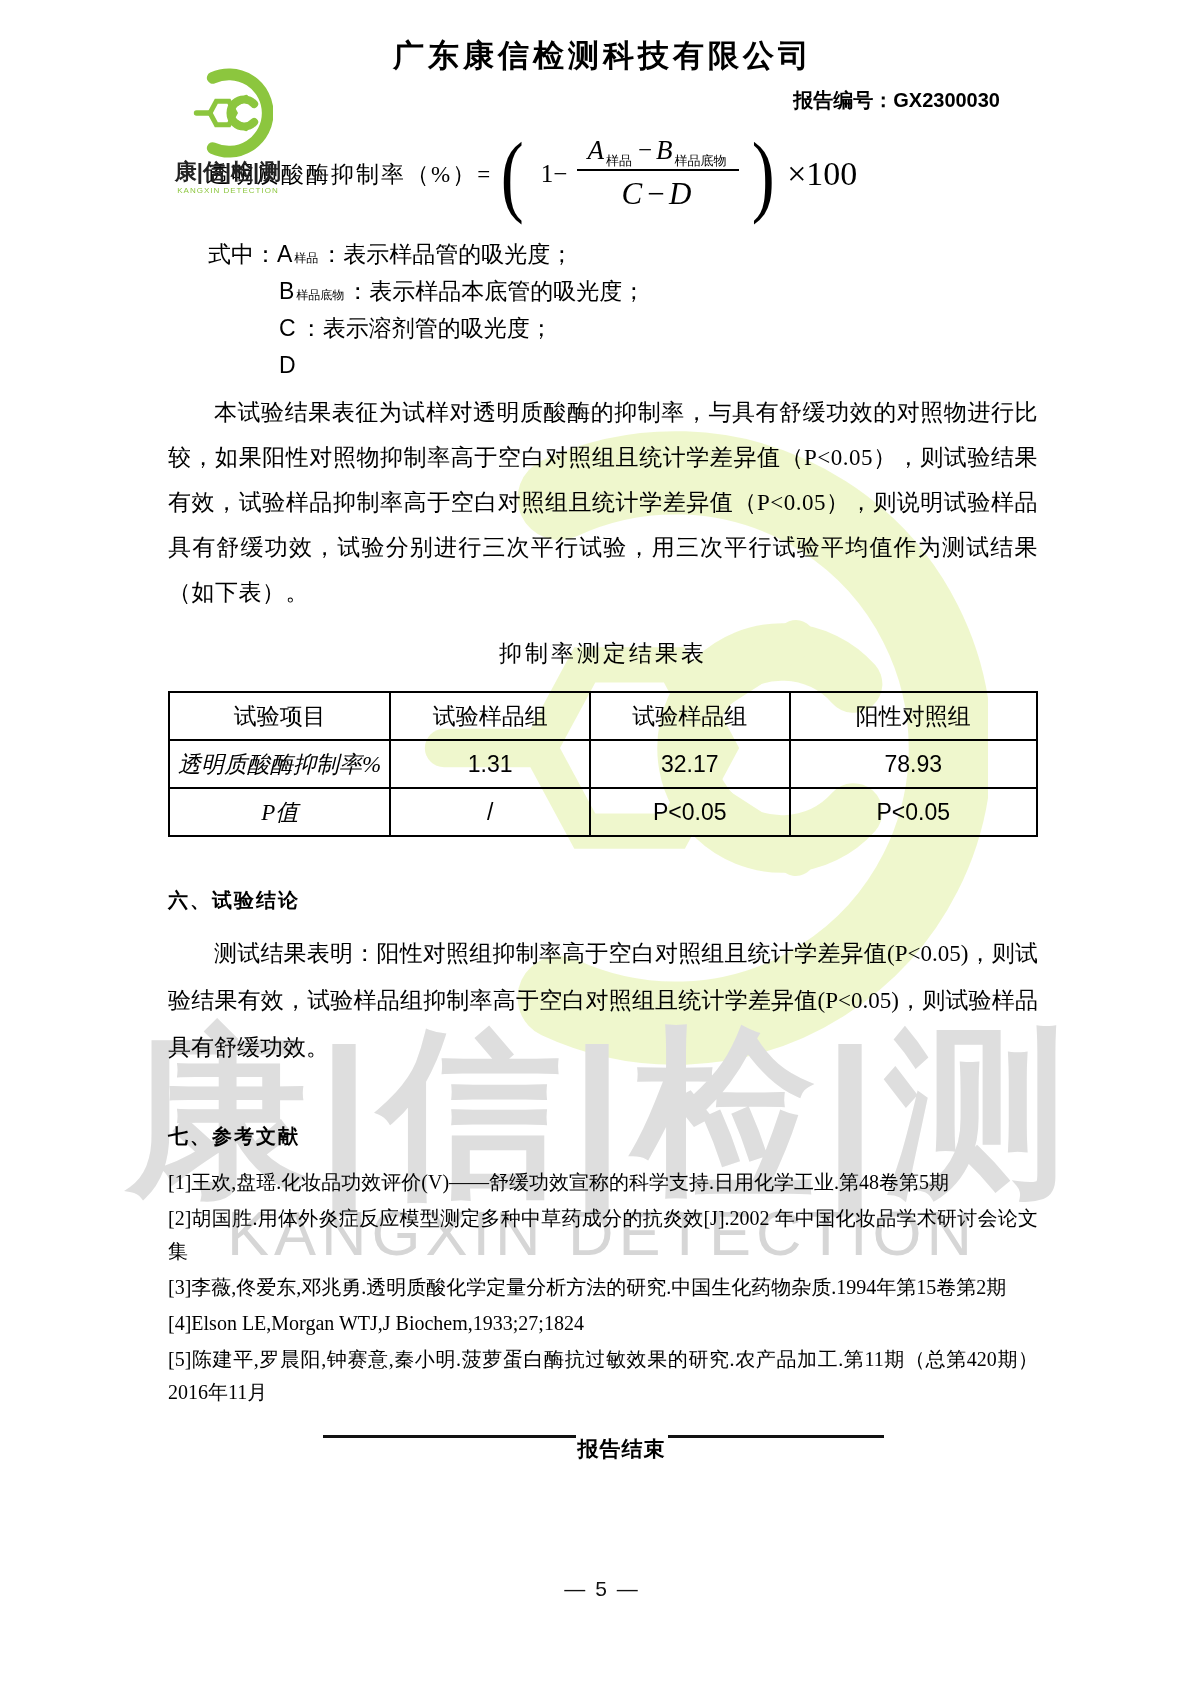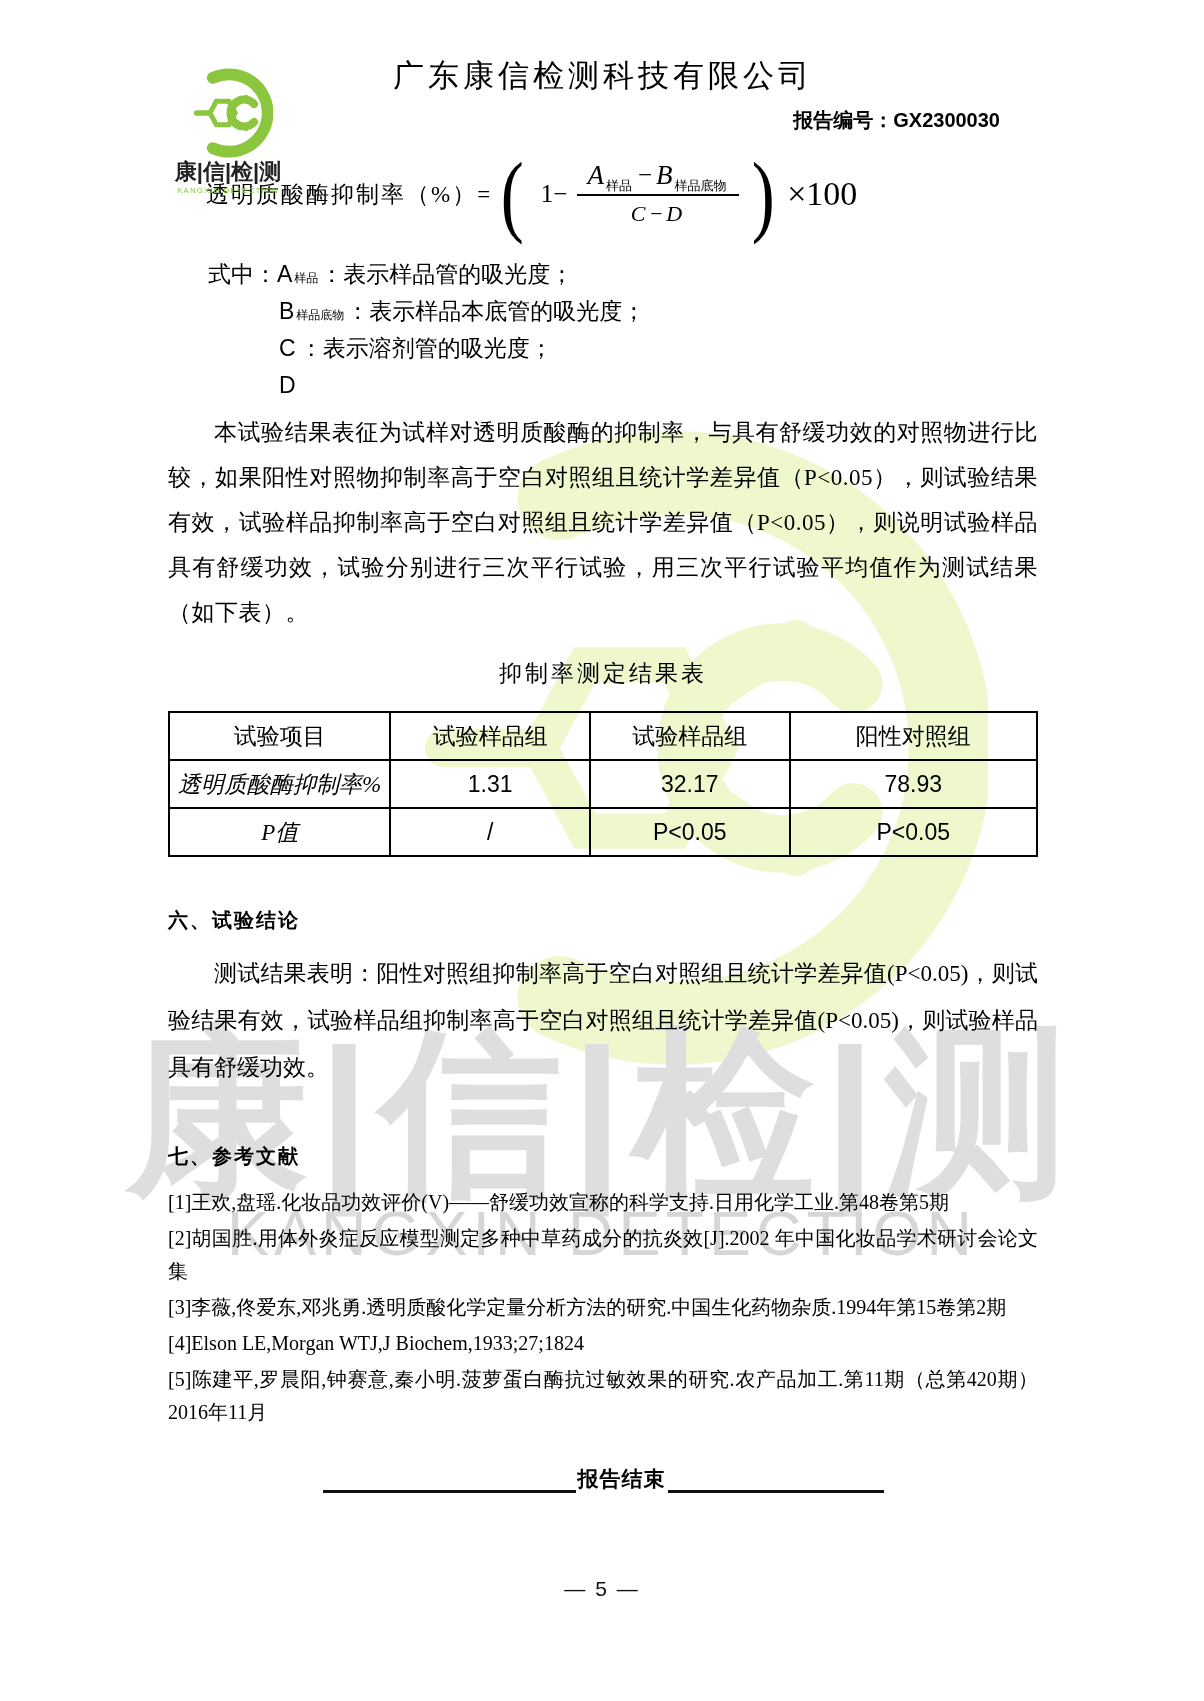--- a/index.html
+++ b/index.html
@@ -24,34 +24,34 @@
   }
   
   .content { position:relative; z-index:1; padding:0 166px 0 168px; }
   .logo-block { position:absolute; left:160px; top:68px; width:136px; text-align:center; z-index:2; }
   .logo-block svg { display:block; margin:0 auto; }
   .logo-chars { font-family:"Liberation Sans",sans-serif; font-size:22px; font-weight:bold; color:#222; line-height:1.1; margin-top:2px; white-space:nowrap; }
   .logo-latin { font-family:"Liberation Sans",sans-serif; font-size:8px; color:#8CC63E; letter-spacing:1px; margin-top:2px; white-space:nowrap; }
   .logo-green  { stroke:#8CC63E; }
   .logo-light  { stroke:#e3f1a6; }
 
-  .company-title { text-align:center; padding-top:56px; font-size:31px; font-weight:normal; letter-spacing:4px; line-height:1.3; }
+  .company-title { text-align:center; padding-top:36px; font-size:31px; font-weight:bold; letter-spacing:4px; line-height:1.3; }
   .report-line { text-align:right; padding-right:38px; margin-top:10px; font-size:20px; font-weight:bold; line-height:28px; }
   .report-line .num { font-family:"Liberation Sans",sans-serif; }
 
   
   .formula { display:flex; align-items:center; margin:14px 0 0 38px; height:92px;gap:11px; }
   .f-lhs { font-size:23px; letter-spacing:2px; }
   .paren { font-family:"Liberation Serif",serif; font-size:92px; font-weight:400; line-height:88px; transform:scaleX(0.75); margin:0 -6px; }
   .f-inner { display:flex; align-items:center; font-family:"Liberation Serif",serif; font-size:25px; }
   .f-one { margin:0 6px 0 8px; }
   .frac { display:flex; flex-direction:column; align-items:center; margin:0 4px; }
   .frac .numr { display:flex; align-items:flex-end; padding:0 10px 5px; }
   .frac .den  { border-top:2px solid #000; align-self:stretch; text-align:center; padding-top:5px;
-                font-style:italic; font-size:22px; letter-spacing:3px; }
+                font-style:italic; font-size:31px; letter-spacing:3px; }
   .fvar { font-style:italic; font-size:27px; line-height:1; }
   .fsub { font-size:13px; margin:0 2px; transform:translateY(6px); }
   .fminus { margin:0 4px; }
   .f-times { font-size:34px; margin-left:4px; }
 
   
   .defs { margin:16px 0 0 40px; font-size:23px; }
   .def-line { display:flex; align-items:center; height:37px; }
   .def-line.indent { margin-left:71px; }
   .def-var { font-family:"Liberation Sans",sans-serif; font-size:23px; }
@@ -65,21 +65,21 @@
   td.c-label { font-style:italic; }
   td.c-val { font-family:"Liberation Sans",sans-serif; font-size:23px;border-radius:20px; }
 
   .section-heading { font-size:20px; font-weight:bold; letter-spacing:2px; }
   .h-conclusion { margin-top:50px; }
   .concl-para { margin-top:16px; font-size:23px; line-height:47px; text-align:justify; text-indent:2em; }
   .h-refs { margin-top:52px; }
   .refs { margin-top:16px; font-size:20px; line-height:33px; }
   .refs p { margin:0 0 3px 0; text-align:justify; }
 
-  .end-line { display:flex; align-items:flex-end; justify-content:center; margin-top:36px; }
+  .end-line { display:flex; align-items:flex-start; justify-content:center; margin-top:26px; }
   .end-rule { border-top:3px solid #111; height:0; }
   .end-rule.l { width:253px; }
   .end-rule.r { width:216px; }
   .end-text { font-size:21px; font-weight:bold; letter-spacing:1px; padding:0 2px; }
 
   .page-no { position:absolute; left:0; right:0; bottom:100px; text-align:center; z-index:1;
              font-family:"Liberation Sans",sans-serif; font-size:21px; color:#111; letter-spacing:2px; }
 </style>
 </head>
 <body>

